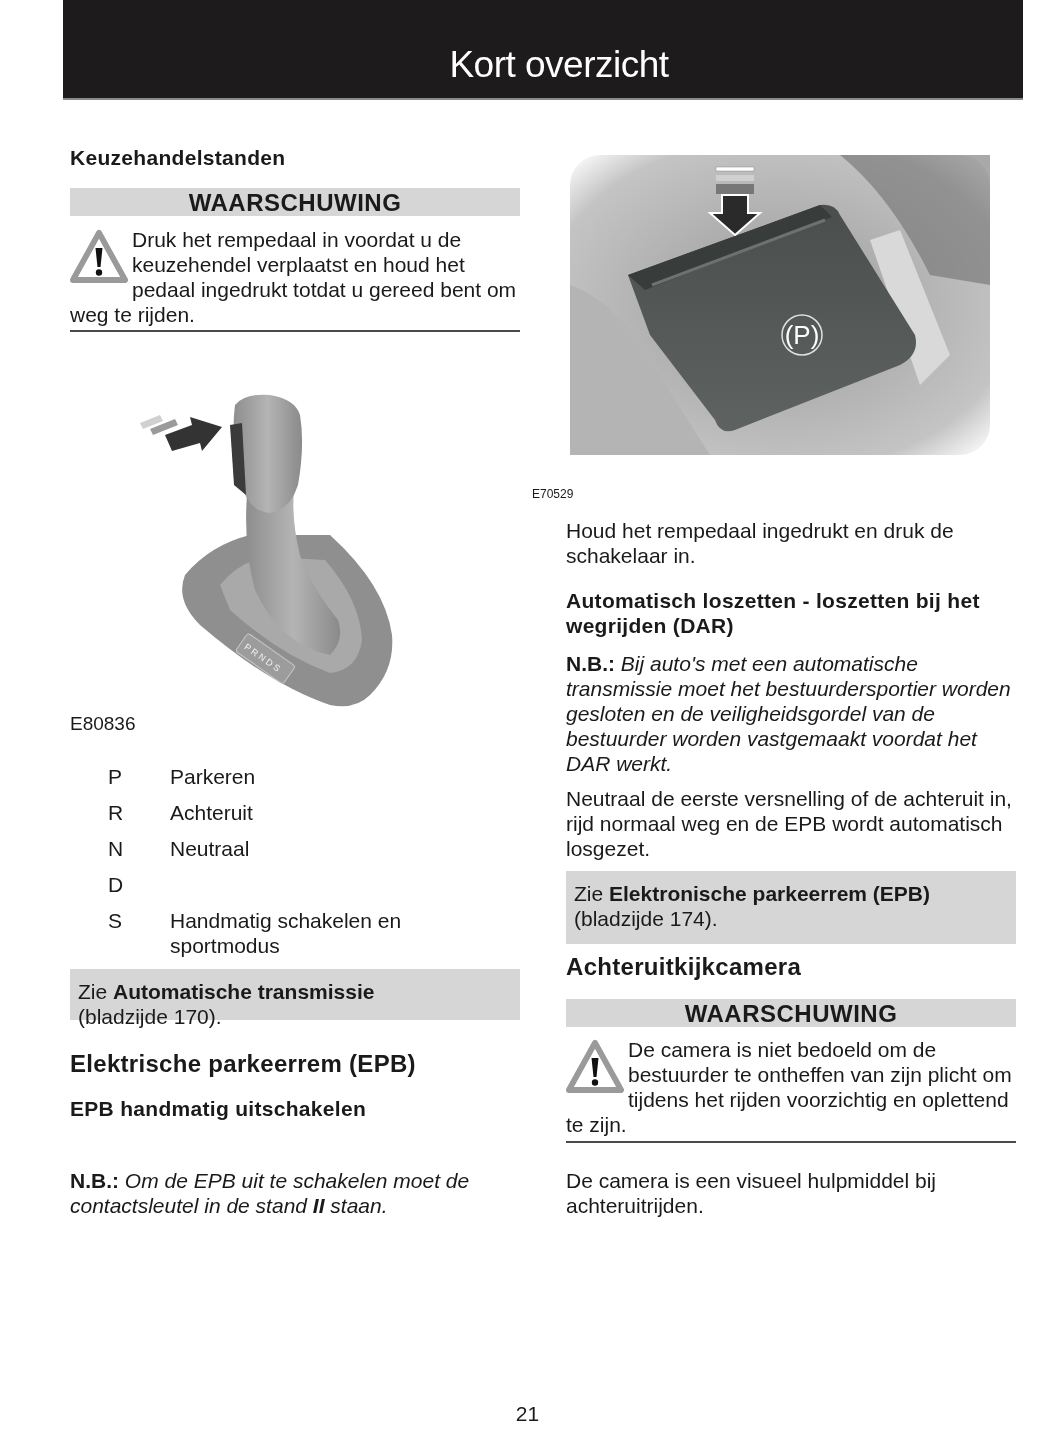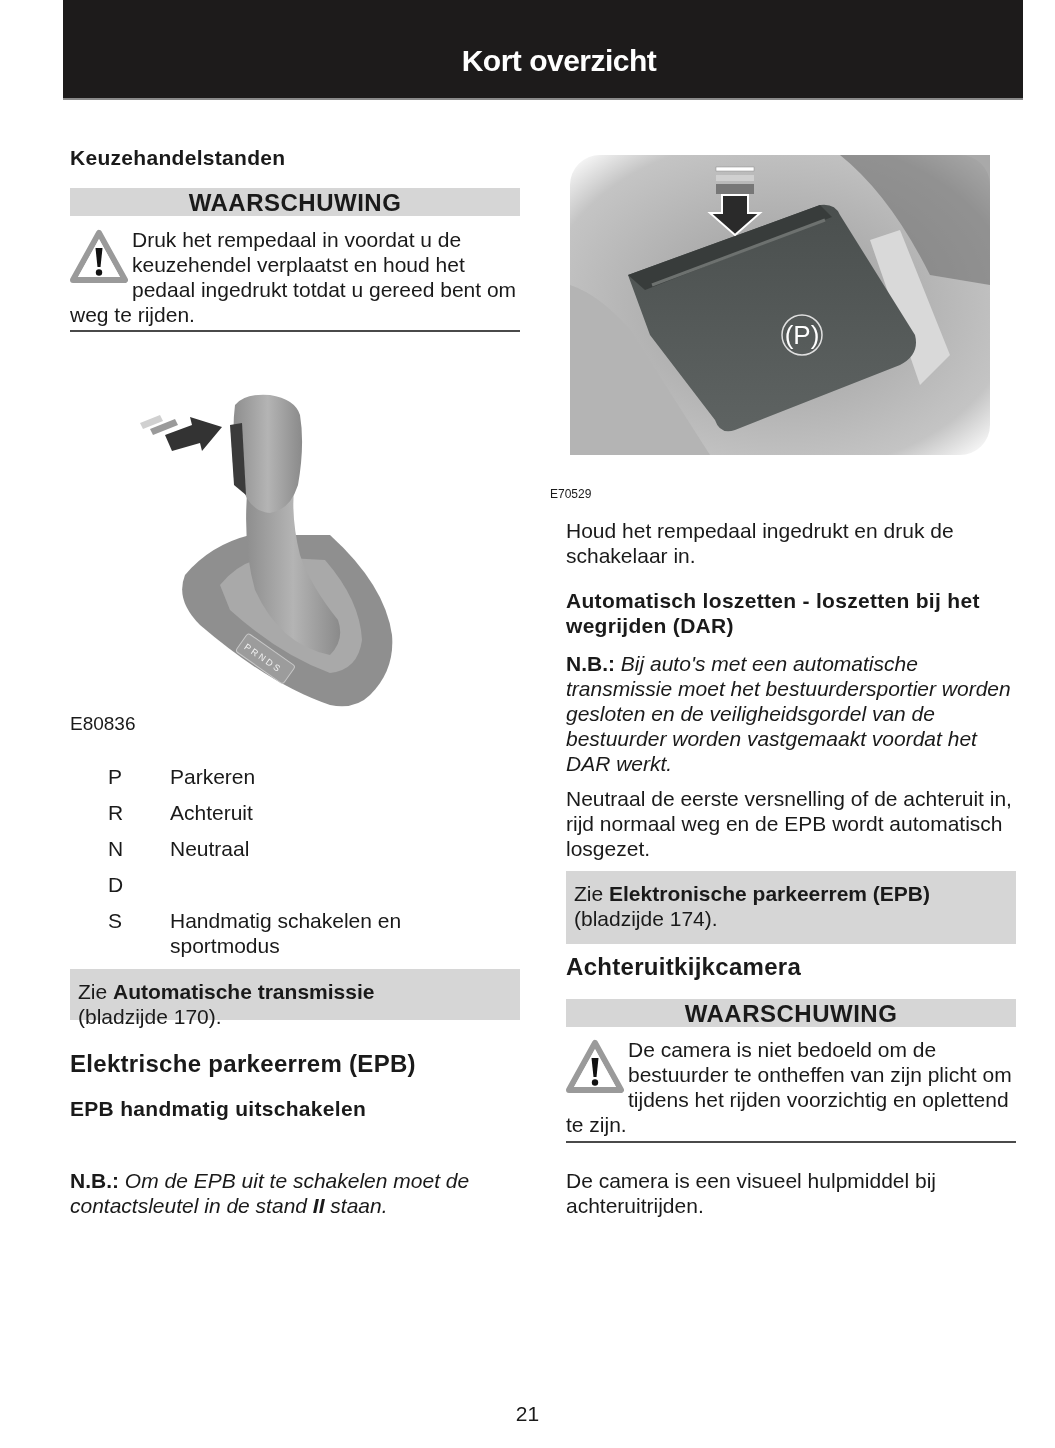--- a/index.html
+++ b/index.html
@@ -1,21 +1,21 @@
 <!DOCTYPE html>
 <html><head>
 <meta charset="utf-8">
 <style>
   html, body { margin: 0; padding: 0; background: #ffffff; }
   body { width: 1055px; height: 1448px; position: relative; overflow: hidden;
          font-family: "Liberation Sans", "DejaVu Sans", sans-serif; color: #1a1a1a; }
   .header { position: absolute; left: 63px; top: 0; width: 960px; height: 100px;
             background: #1d1b1b; border-bottom: 2px solid #8a8a8a; box-sizing: border-box; }
   .header-title { position: absolute; left: 0; right: 0; top: 44px; text-align: center;
-                  color: #ffffff; font-weight: bold; font-size: 30px; letter-spacing: -0.5px; padding-left: 32px; }
+                  color: #ffffff; font-weight: normal; font-size: 37px; letter-spacing: -0.5px; padding-left: 32px; }
   .h3 { position: absolute; font-weight: bold; font-size: 21px; letter-spacing: 0.3px; }
   .h2 { position: absolute; font-weight: bold; font-size: 24px; letter-spacing: 0.3px; }
   .body-text { position: absolute; font-size: 21px; line-height: 25px; }
   .warn-head { position: absolute; height: 28px; background: #d6d6d6; text-align: center;
                font-weight: bold; font-size: 24px; line-height: 29px; letter-spacing: 0.5px; }
   .warn-body { position: absolute; font-size: 21px; line-height: 25px; }
   .warn-line { position: absolute; height: 2px; background: #4a4a4a; }
   .warn-icon { float: left; width: 58px; height: 56px; margin-right: 4px; margin-top: 1px; }
   .ref-box { position: absolute; background: #d6d6d6; font-size: 21px; line-height: 25px;
              box-sizing: border-box; padding: 10px 8px 0 8px; }
@@ -135,21 +135,21 @@
     <circle cx="232" cy="180" r="20" fill="none" stroke="#e0e0e0" stroke-width="1.5"></circle>
     <text x="232" y="189" text-anchor="middle" font-size="26" fill="#ffffff" font-family="Liberation Sans, sans-serif">(P)</text>
   </g>
   <g>
     <rect x="146" y="12" width="38" height="4" fill="#ffffff" stroke="#888" stroke-width="0.5"></rect>
     <rect x="146" y="20" width="38" height="6" fill="#d0d0d0"></rect>
     <rect x="146" y="29" width="38" height="10" fill="#777"></rect>
     <polygon points="152,40 178,40 178,58 190,58 165,80 140,58 152,58" fill="#2a2a2a" stroke="#ffffff" stroke-width="2"></polygon>
   </g>
 </svg>
-<div class="fig-label-small" style="left:550px; top:487px;">E70529</div>
+<div class="fig-label-small" style="left:532px; top:487px;">E70529</div>
 
 <div class="body-text" style="left:566px; top:518px; width:455px;">Houd het rempedaal ingedrukt en druk de schakelaar in.</div>
 
 <div class="h3" style="left:566px; top:588px; width:455px; line-height:25px;">Automatisch loszetten - loszetten bij het wegrijden (DAR)</div>
 
 <div class="body-text" style="left:566px; top:651px; width:455px;">
   <span class="nb">N.B.:</span>
   <span class="it">Bij auto's met een automatische transmissie moet het bestuurdersportier worden gesloten en de veiligheidsgordel van de bestuurder worden vastgemaakt voordat het DAR werkt.</span>
 </div>
 

